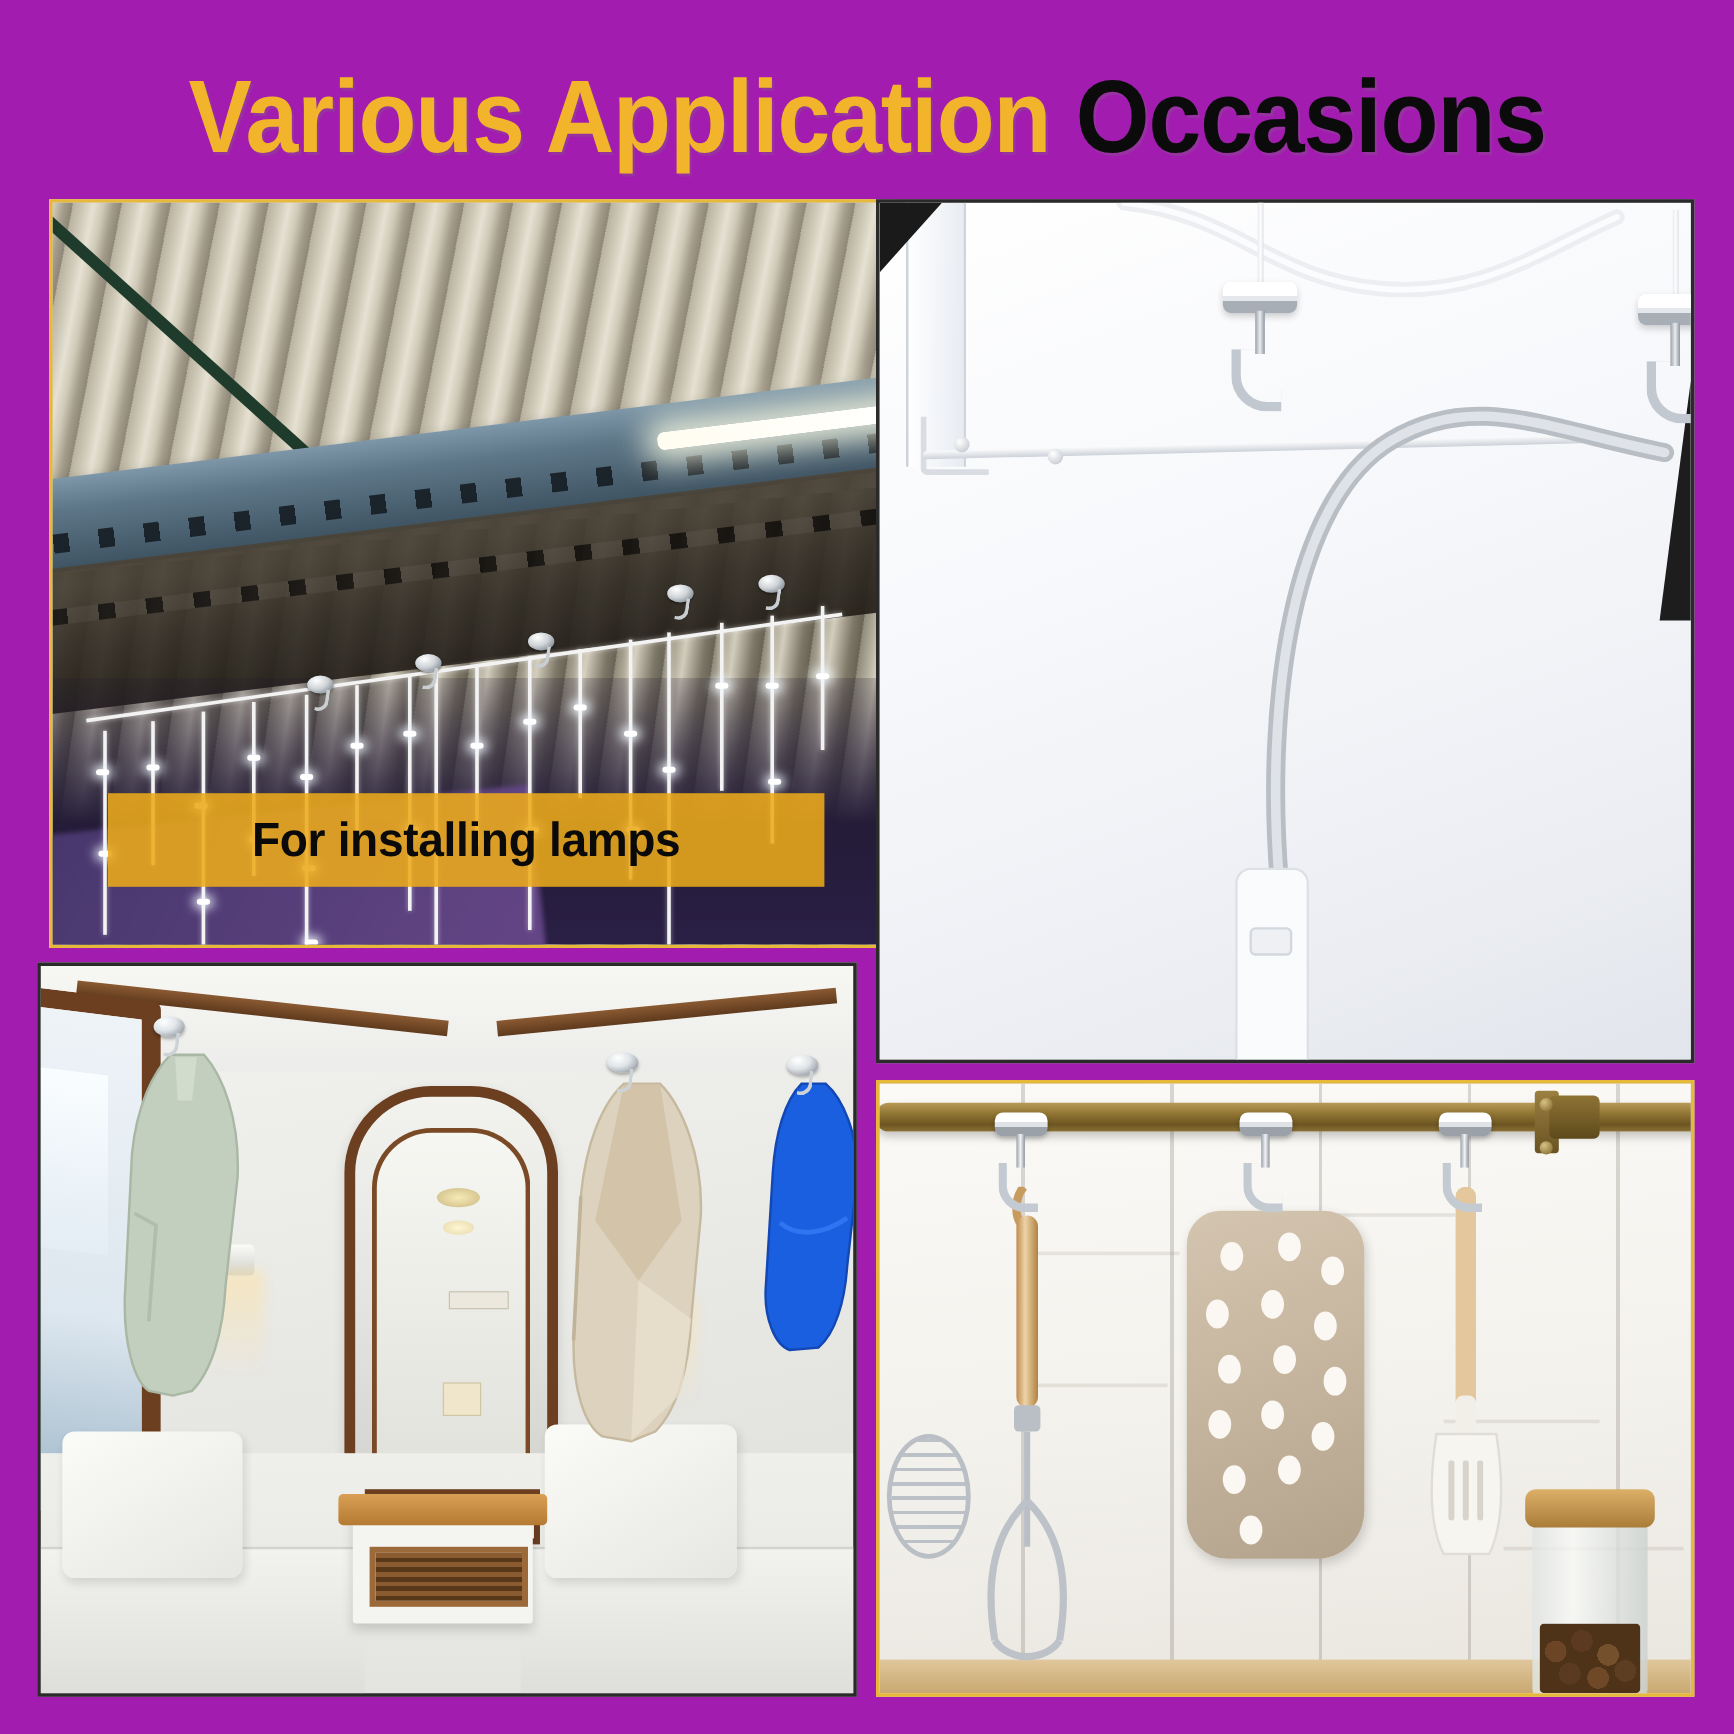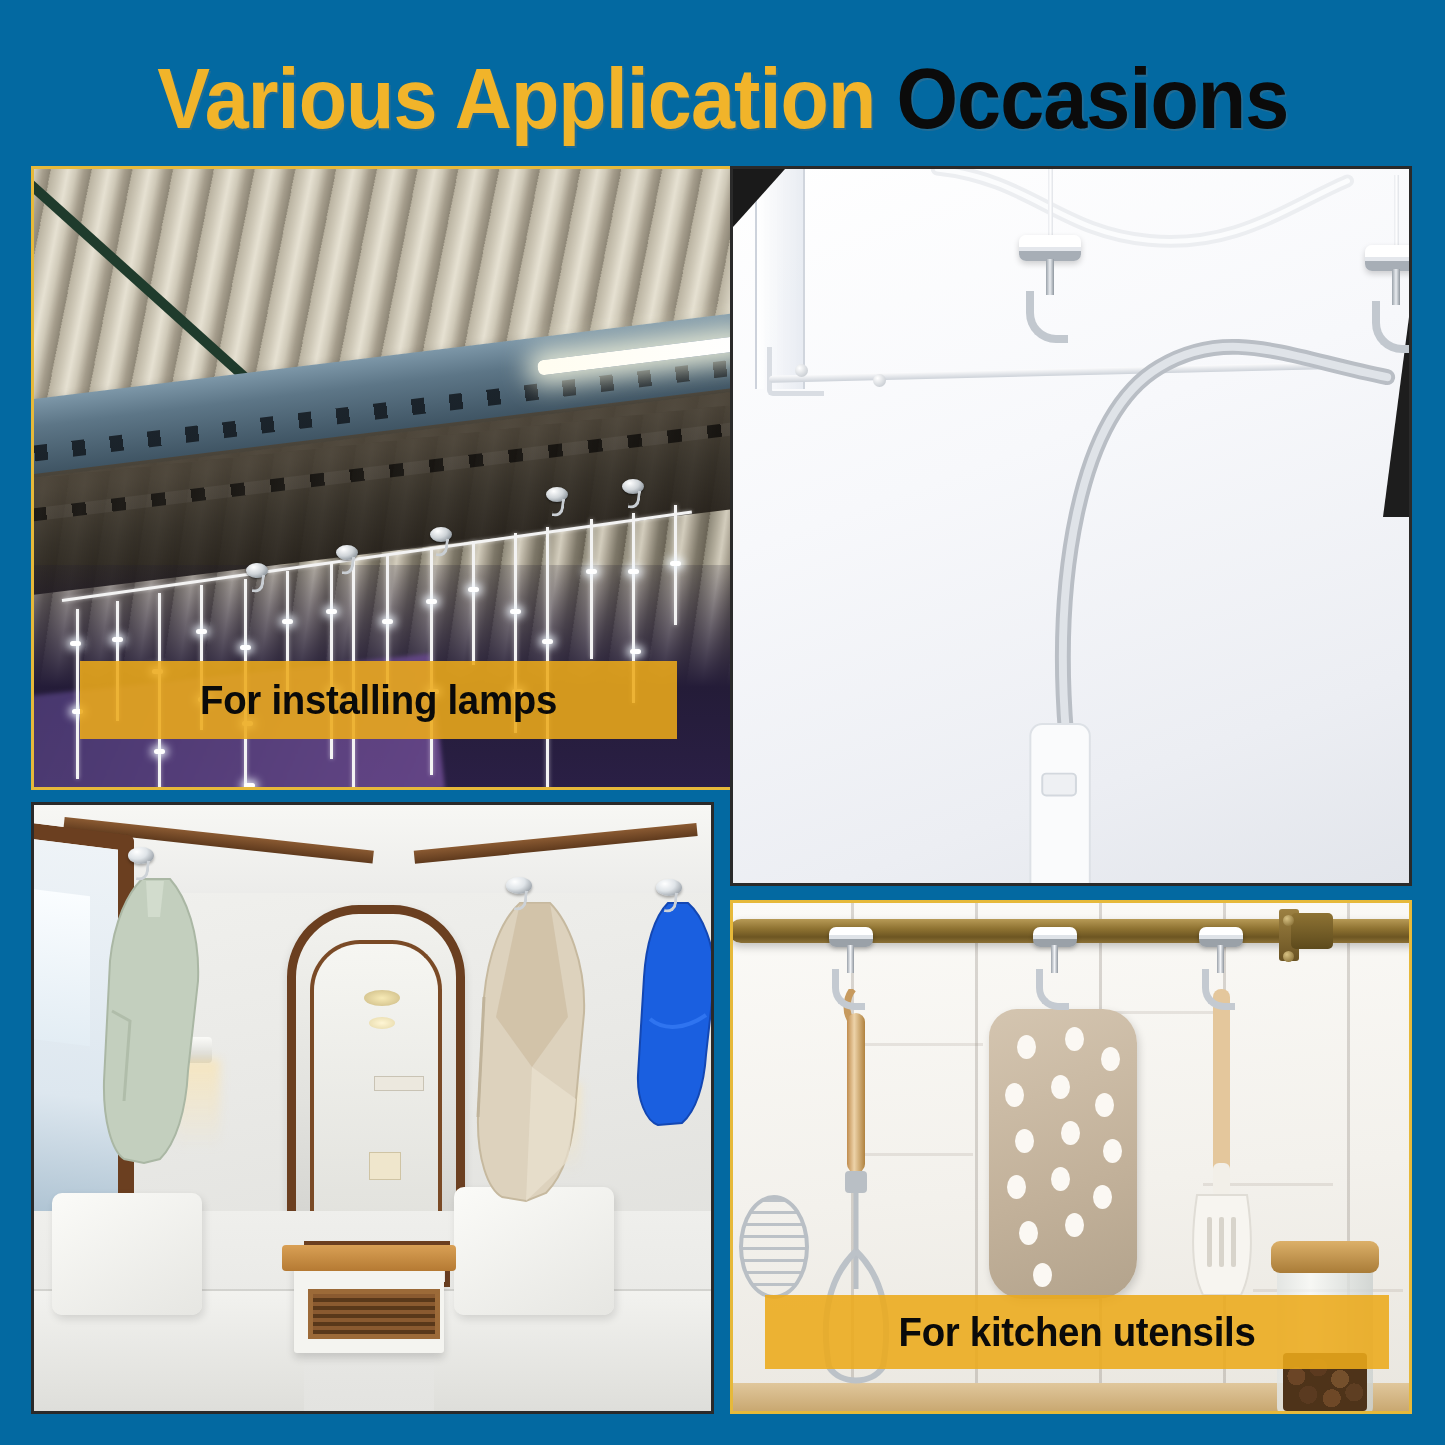--- a/index.html
+++ b/index.html
@@ -3,21 +3,21 @@
 <meta charset="utf-8">
 <style>
   html,body{margin:0;padding:0;}
   body{
     width:1445px;height:1445px;
     background:#ffffff;
     font-family:"Liberation Sans", sans-serif;
     overflow:hidden;
     position:relative;
   }
-  #stage{position:relative;width:1445px;height:1445px;background:#0369a1;}
+  #stage{position:relative;width:1445px;height:1445px;background:#a21caf;}
 
   
   .title-wrap{
     position:absolute;left:0;top:52px;width:1445px;height:92px;
     display:flex;align-items:center;justify-content:center;
     white-space:nowrap;
   }
   .title-text{
     font-family:"Liberation Sans Narrow","Liberation Sans",sans-serif;
     font-weight:bold;
@@ -49,21 +49,21 @@
     font-weight:bold;
     color:#0a0a0a;
     font-size:40px;
     letter-spacing:-0.3px;
     width:100%;
     text-align:center;
     transform:scaleX(0.96);
   }
 
   
-  #p1{left:31px;top:166px;width:704px;height:624px;padding-left:36px;}
+  #p1{left:41px;top:166px;width:704px;height:624px;padding-left:36px;}
   .p1-sky{
     position:absolute;left:-10%;top:-14%;width:125%;height:86%;
     background:
       repeating-linear-gradient(108deg,
         #b9b2a0 0px,#cfc9b8 9px,#e6e1d2 17px,#cfc9b8 25px,#a59d8c 33px,#8d8676 40px),
       linear-gradient(#d8d2c3,#b6ae9d);
     transform:rotate(-7deg);
   }
   .p1-sky2{
     position:absolute;left:-10%;top:44%;width:125%;height:62%;
@@ -651,18 +651,15 @@
         <rect x="34" y="228" width="5" height="50" rx="2" fill="#d8d4cb"></rect>
         <rect x="46" y="228" width="5" height="50" rx="2" fill="#d8d4cb"></rect>
       </svg>
 
       <div class="p4-counter"></div>
       <div class="p4-jar">
         <div class="p4-lid"></div>
         <div class="p4-beans"></div>
       </div>
     </div>
-    <div class="caption p4cap">
-      <span>For kitchen utensils</span>
-    </div>
   </div>
 
 </div>
 
 </body></html>

